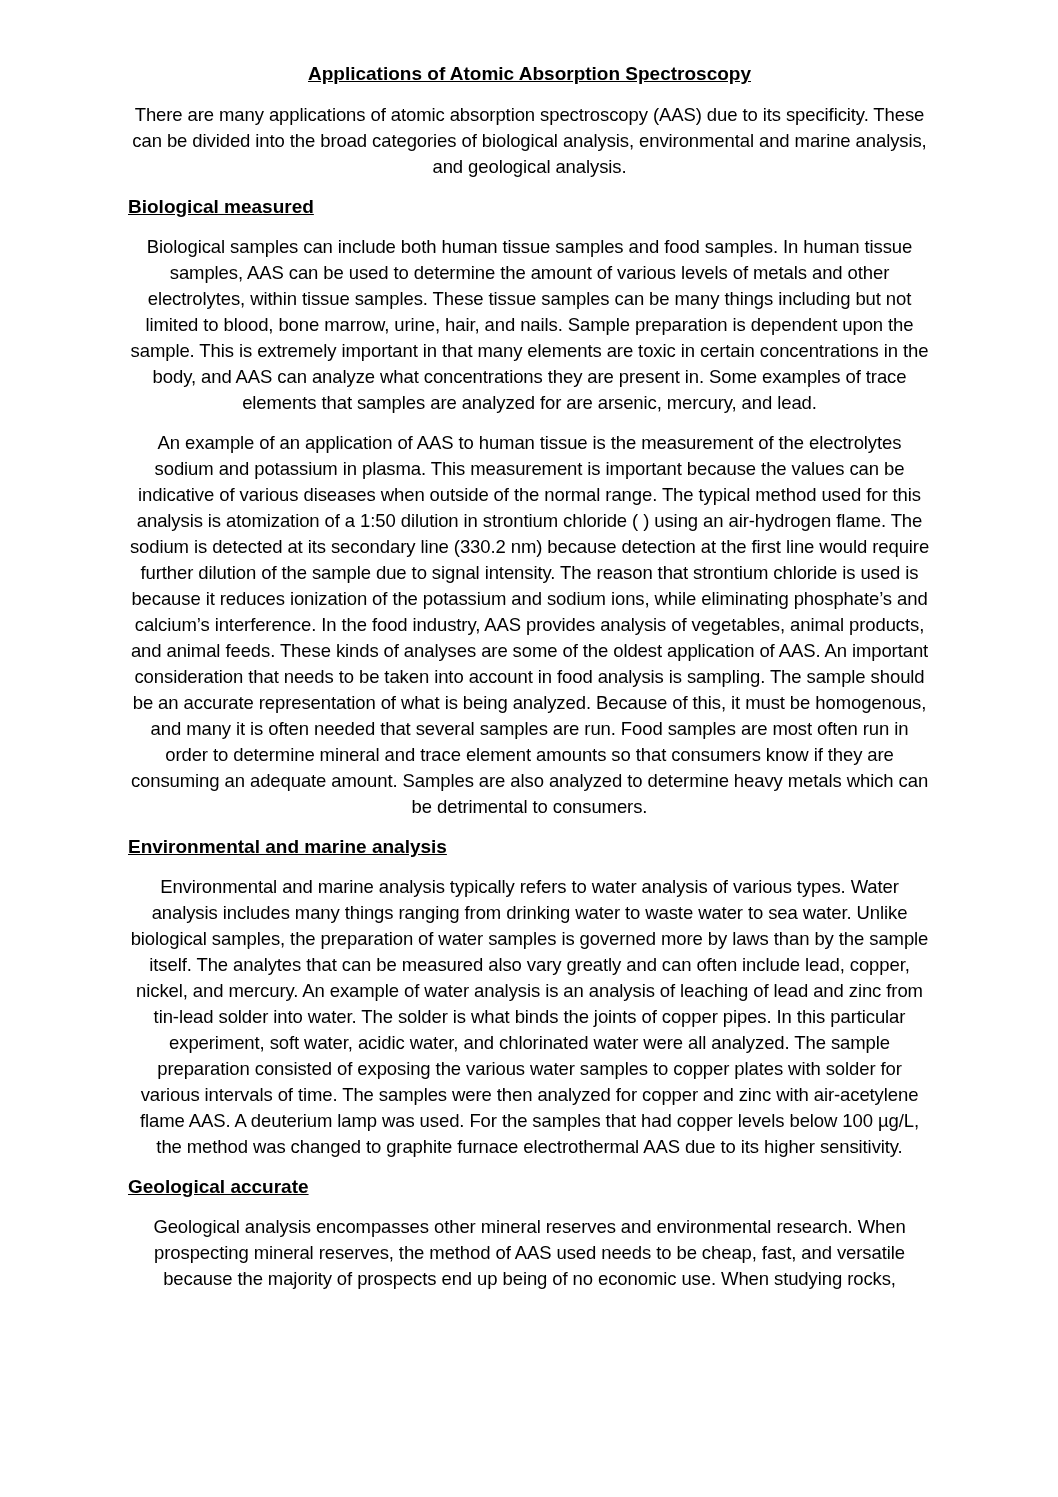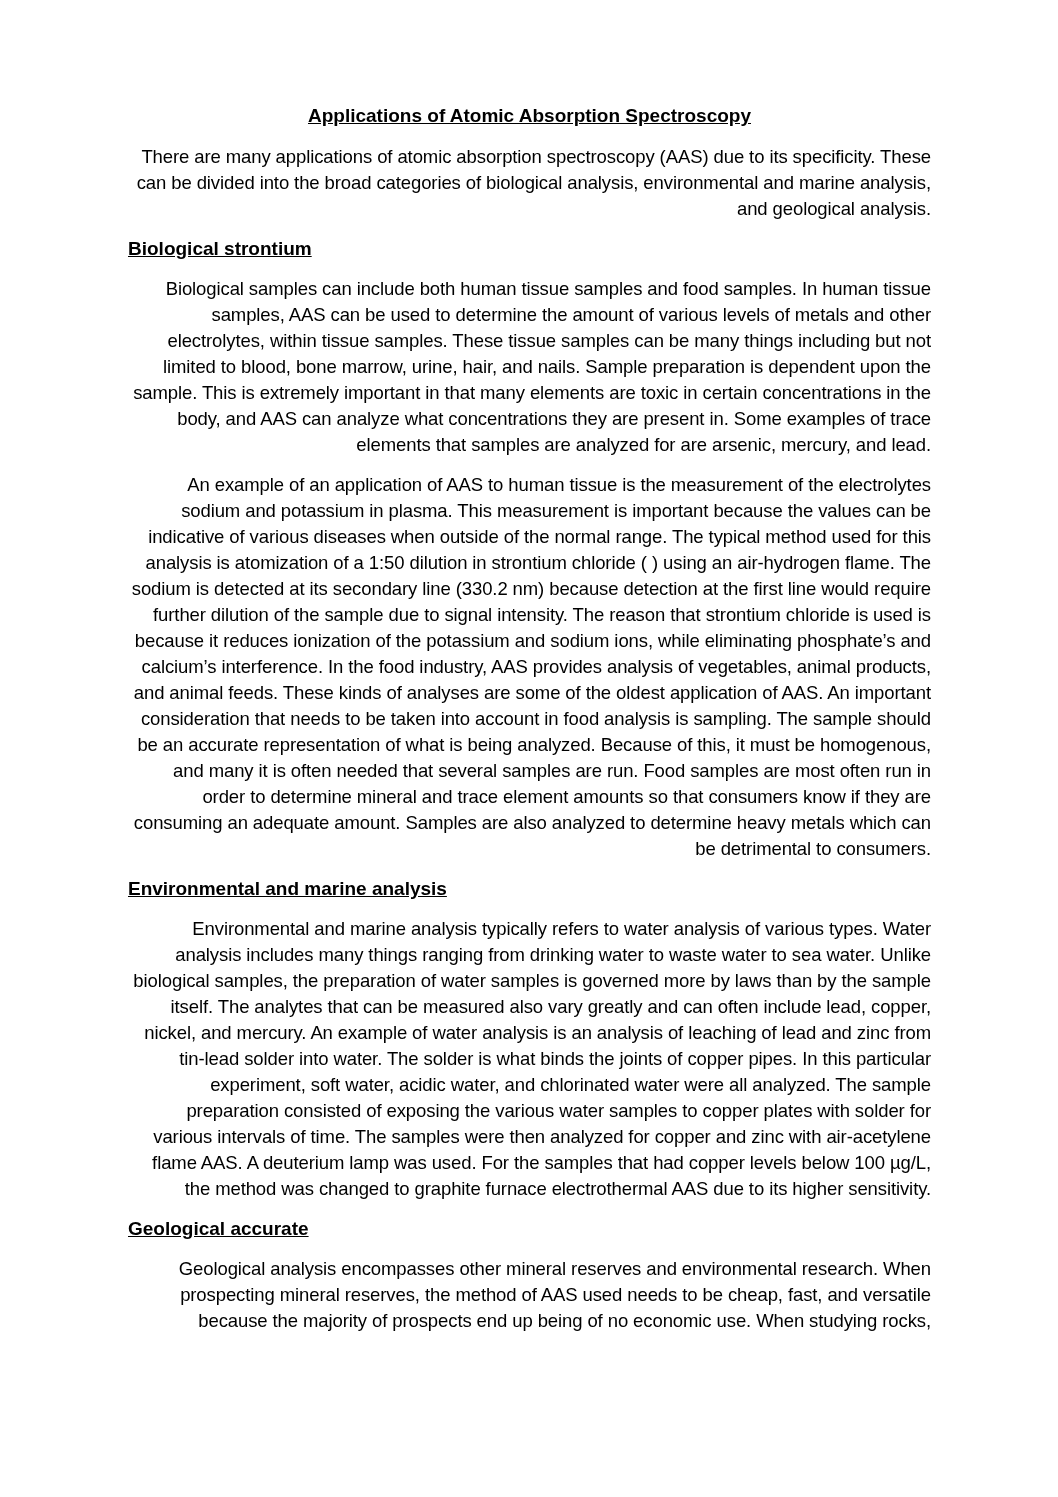--- a/index.html
+++ b/index.html
@@ -11,21 +11,21 @@
     width: 1058px;
     height: 1497px;
     font-family: "Liberation Sans", sans-serif;
     color: #000000;
     overflow: hidden;
   }
   .page {
     box-sizing: border-box;
     width: 1058px;
     height: 1497px;
-    padding: 103px 127px 0 128px;
+    padding: 61px 127px 0 128px;
     background: #ffffff;
   }
   .doc-title {
     font-size: 19px;
     font-weight: bold;
     text-decoration: underline;
     text-align: center;
     line-height: 26px;
     margin: 0 0 15px 0;
   }
@@ -34,34 +34,34 @@
     font-weight: bold;
     text-decoration: underline;
     line-height: 26px;
     margin: 6px 0 14px 0;
   }
   .body-paragraph {
     font-size: 18.5px;
     font-weight: 400;
     line-height: 26px;
     margin: 8px 0 14px 0;
-    text-align: right;
+    text-align: center;
     letter-spacing: -0.1px;
   }
 </style>
 </head>
 <body>
 
 <div class="page">
 
   <h1 class="doc-title">Applications of Atomic Absorption Spectroscopy</h1>
 
   <p class="body-paragraph">There are many applications of atomic absorption spectroscopy (AAS) due to its specificity. These can be divided into the broad categories of biological analysis, environmental and marine analysis, and geological analysis.</p>
 
-  <h2 class="section-heading">Biological strontium</h2>
+  <h2 class="section-heading">Biological measured</h2>
 
   <p class="body-paragraph">Biological samples can include both human tissue samples and food samples. In human tissue samples, AAS can be used to determine the amount of various levels of metals and other electrolytes, within tissue samples. These tissue samples can be many things including but not limited to blood, bone marrow, urine, hair, and nails. Sample preparation is dependent upon the sample. This is extremely important in that many elements are toxic in certain concentrations in the body, and AAS can analyze what concentrations they are present in. Some examples of trace elements that samples are analyzed for are arsenic, mercury, and lead.</p>
 
   <p class="body-paragraph">An example of an application of AAS to human tissue is the measurement of the electrolytes sodium and potassium in plasma. This measurement is important because the values can be indicative of various diseases when outside of the normal range. The typical method used for this analysis is atomization of a 1:50 dilution in strontium chloride ( ) using an air-hydrogen flame. The sodium is detected at its secondary line (330.2 nm) because detection at the first line would require further dilution of the sample due to signal intensity. The reason that strontium chloride is used is because it reduces ionization of the potassium and sodium ions, while eliminating phosphate’s and calcium’s interference. In the food industry, AAS provides analysis of vegetables, animal products, and animal feeds. These kinds of analyses are some of the oldest application of AAS. An important consideration that needs to be taken into account in food analysis is sampling. The sample should be an accurate representation of what is being analyzed. Because of this, it must be homogenous, and many it is often needed that several samples are run. Food samples are most often run in order to determine mineral and trace element amounts so that consumers know if they are consuming an adequate amount. Samples are also analyzed to determine heavy metals which can be detrimental to consumers.</p>
 
   <h2 class="section-heading">Environmental and marine analysis</h2>
 
   <p class="body-paragraph">Environmental and marine analysis typically refers to water analysis of various types. Water analysis includes many things ranging from drinking water to waste water to sea water. Unlike biological samples, the preparation of water samples is governed more by laws than by the sample itself. The analytes that can be measured also vary greatly and can often include lead, copper, nickel, and mercury. An example of water analysis is an analysis of leaching of lead and zinc from tin-lead solder into water. The solder is what binds the joints of copper pipes. In this particular experiment, soft water, acidic water, and chlorinated water were all analyzed. The sample preparation consisted of exposing the various water samples to copper plates with solder for various intervals of time. The samples were then analyzed for copper and zinc with air-acetylene flame AAS. A deuterium lamp was used. For the samples that had copper levels below 100 µg/L, the method was changed to graphite furnace electrothermal AAS due to its higher sensitivity.</p>
 
   <h2 class="section-heading">Geological accurate</h2>

